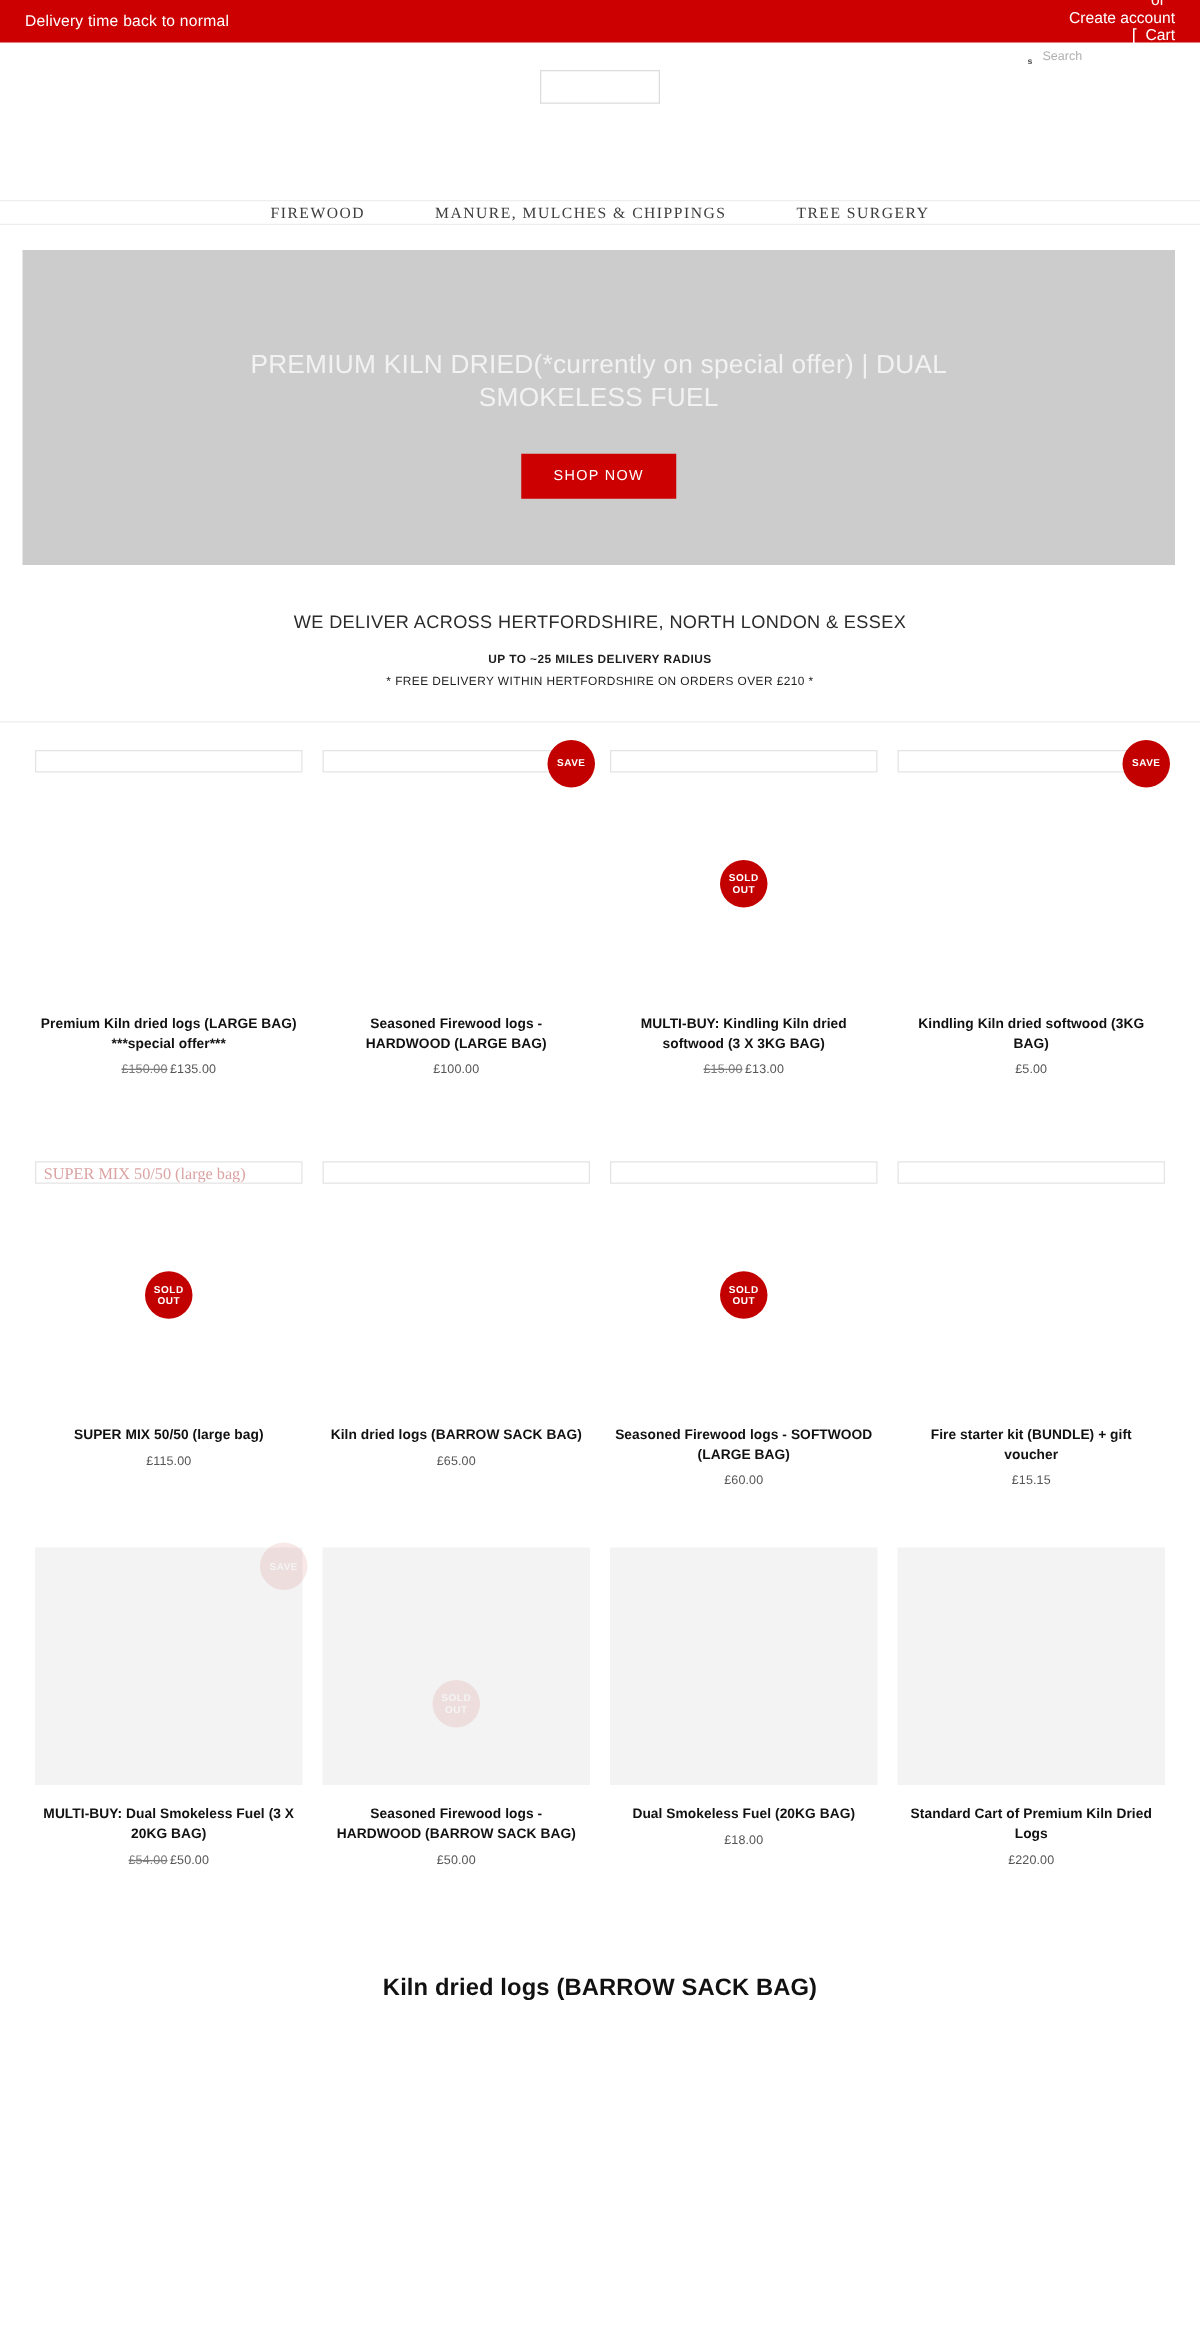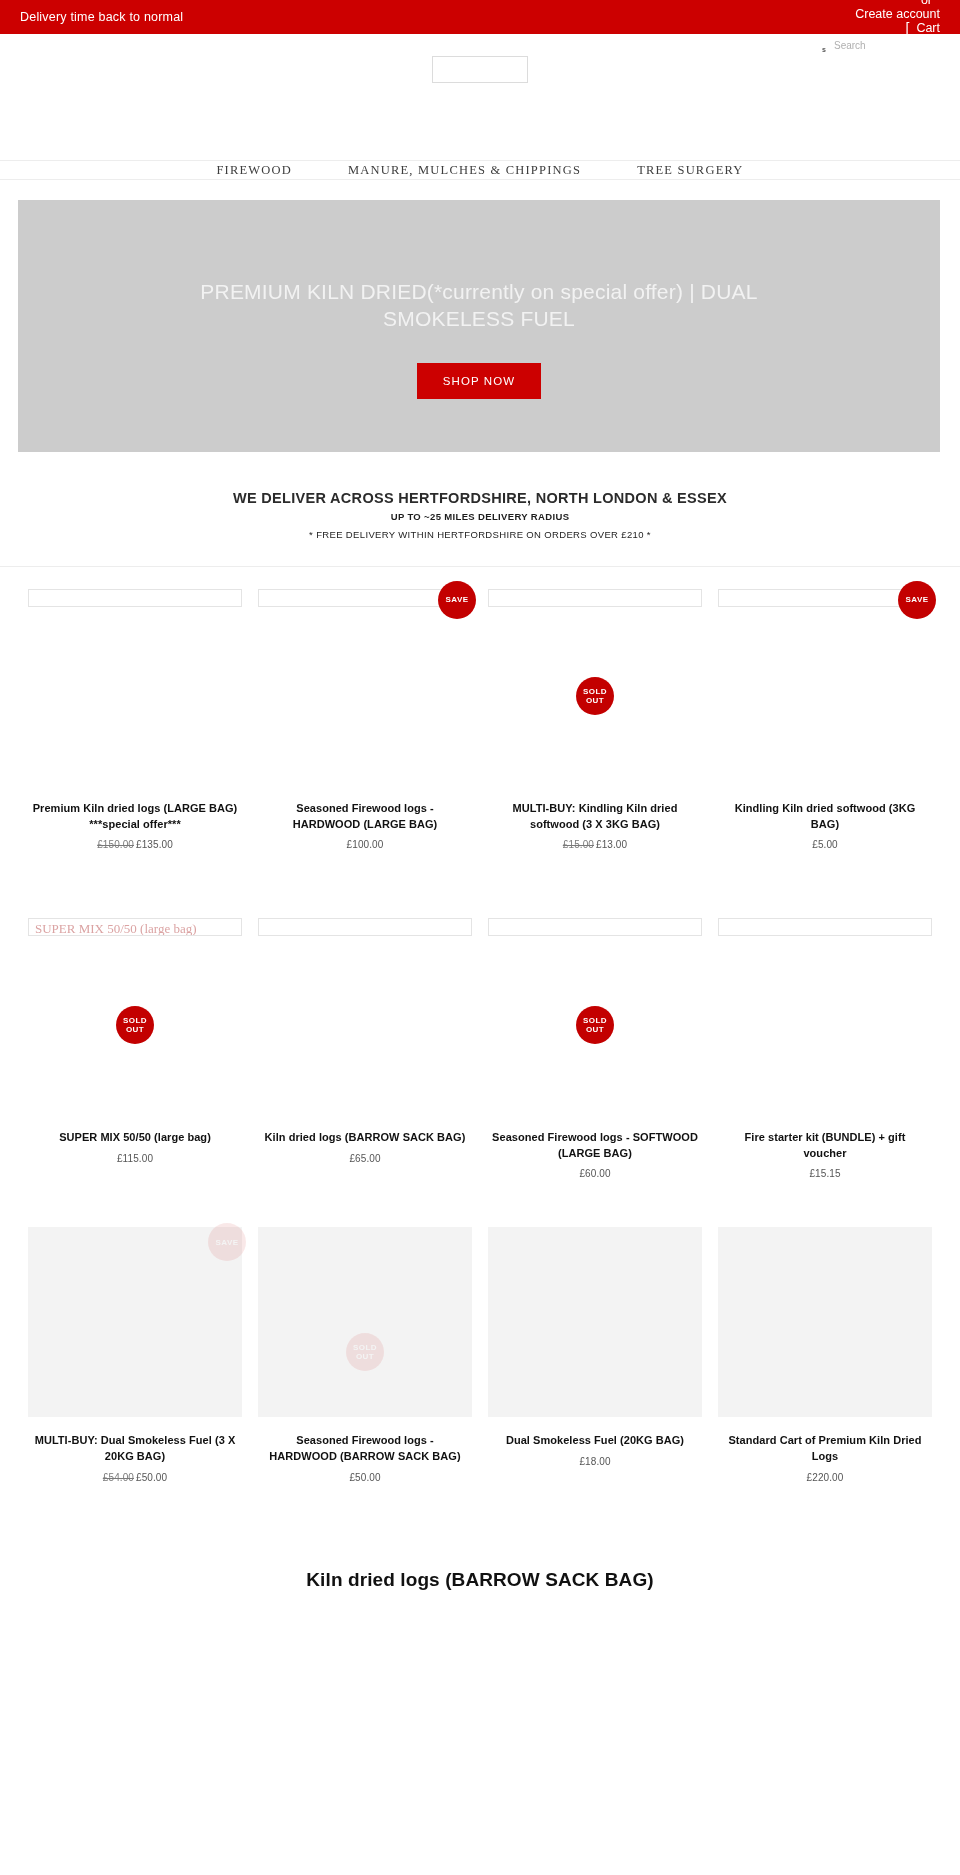--- a/index.html
+++ b/index.html
@@ -162,24 +162,24 @@
   
   .delivery {
     border-bottom: 1px solid #ededed;
     padding: 38px 0 26px 0;
     text-align: center;
   }
   .delivery-h {
     font-size: 14.5px;
     letter-spacing: 0.3px;
     color: #2b2b2b;
-    font-weight: 700;
+    font-weight: 400;
   }
   .delivery-s1 {
-    margin-top: 5px;
+    margin-top: 16px;
     font-size: 9.5px;
     font-weight: bold;
     letter-spacing: 0.35px;
     color: #1d1d1d;
   }
   .delivery-s2 {
     margin-top: 7px;
     font-size: 9.5px;
     font-weight: normal;
     letter-spacing: 0.35px;

